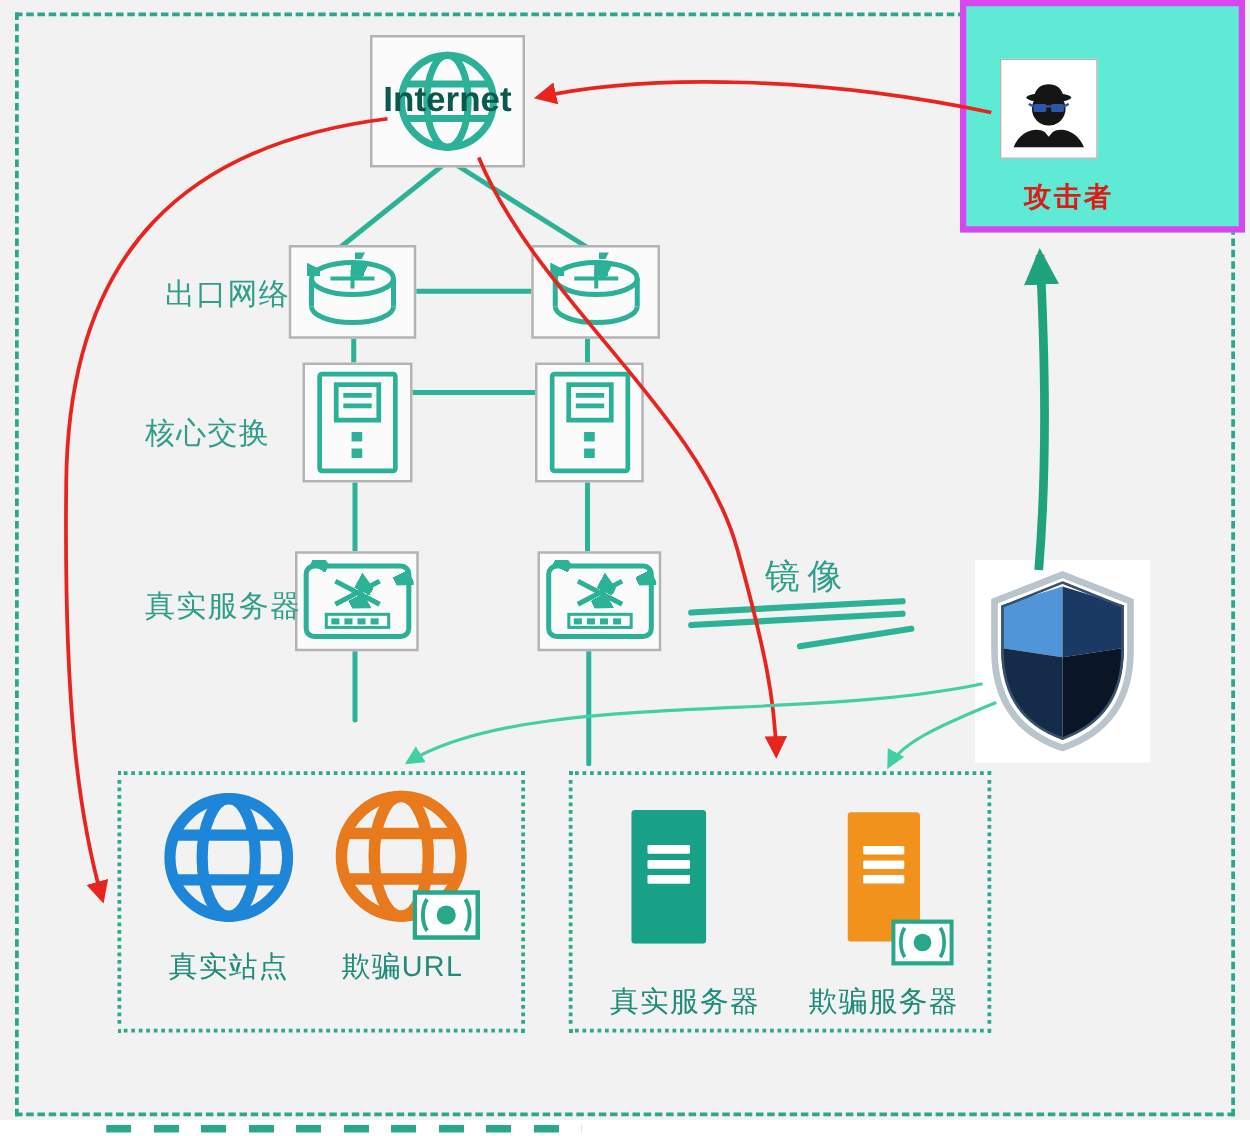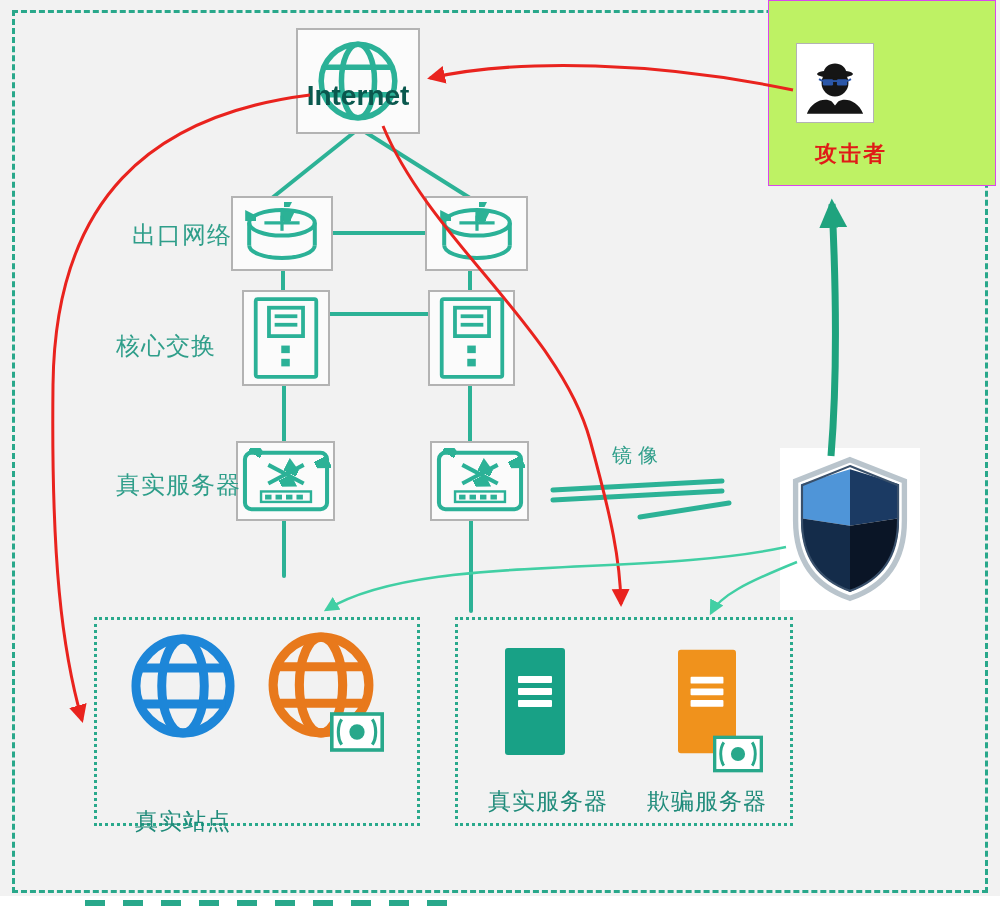--- a/index.html
+++ b/index.html
@@ -6,28 +6,28 @@
   html,body { background:#ffffff; font-family:"Liberation Sans","DejaVu Sans",sans-serif; }
   .canvas { position:relative; width:1000px; height:909px; background:#f2f2f2; overflow:hidden; }
   .frame { position:absolute; left:12px; top:10px; right:12px; bottom:16px;
            border:3px dashed #29a88b; pointer-events:none; }
   .bottom-strip { position:absolute; left:0; right:0; bottom:0; height:13px; background:#ffffff; }
   .bottom-dashes { position:absolute; left:85px; bottom:3px; width:380px; height:6px;
            background:repeating-linear-gradient(90deg,#29a88b 0 20px,transparent 20px 38px); }
   svg.layer { position:absolute; left:0; top:0; pointer-events:none; }
   .node { position:absolute; display:flex; align-items:center; justify-content:center; }
   .boxed { background:#fbfbfb; border:2px solid #b3b3b3; }
-  .panel { background:#bef264; border:1px solid #d946ef; }
+  .panel { background:#5eead4; border:5px solid #d946ef; }
   .dotted-box { position:absolute; border:3px dotted #2aa98c; }
   .lbl { position:absolute; white-space:nowrap; }
   .lbl-teal { color:#2f9e8a; font-size:24px; letter-spacing:1px; }
   .lbl-dark { color:#1f8b7a; font-size:23px; letter-spacing:1px; }
   .lbl-internet { color:#0a584e; font-size:28px; font-weight:bold; text-align:center; }
   .lbl-attacker { color:#e01b17; font-size:22px; font-weight:bold; text-align:center; letter-spacing:2px; }
-  .lbl-mirror { color:#2f9e8a; font-size:20px; letter-spacing:6px; }
+  .lbl-mirror { color:#2f9e8a; font-size:28px; letter-spacing:6px; }
   .center { text-align:center; }
 </style>
 </head>
 <body>
 
 <div class="canvas">
 
   <svg width="0" height="0" style="position:absolute">
     <defs>
       <marker id="ta" markerWidth="3.4" markerHeight="3.4" refX="6" refY="4" orient="auto">
@@ -70,21 +70,21 @@
   <div class="node boxed" style="left:296px;top:28px;width:124px;height:106px;">
     <svg width="92" height="92" viewBox="0 0 100 100">
       <g fill="none" stroke="#2bb197" stroke-width="6">
         <circle cx="50" cy="50" r="40"></circle>
         <ellipse cx="50" cy="50" rx="18" ry="40"></ellipse>
         <line x1="14" y1="35" x2="86" y2="35"></line>
         <line x1="14" y1="65" x2="86" y2="65"></line>
       </g>
     </svg>
   </div>
-  <div class="lbl lbl-internet" style="left:288px;top:80px;width:140px;">Internet</div>
+  <div class="lbl lbl-internet" style="left:288px;top:64px;width:140px;">Internet</div>
 
   <div class="node panel" style="left:768px;top:0;width:228px;height:186px;display:block;">
     <div class="node boxed" style="left:27px;top:42px;width:78px;height:80px;background:#ffffff;border-width:1px;">
       <svg width="64" height="68" viewBox="0 0 100 100">
         <path d="M6,98 C14,78 34,72 45,79 L50,85 L55,79 C66,72 86,78 94,98 Z" fill="#151515"></path>
         <circle cx="50" cy="50" r="21" fill="#151515"></circle>
         <rect x="31" y="44" width="16" height="10" rx="2" fill="#2b57a8"></rect>
         <rect x="53" y="44" width="16" height="10" rx="2" fill="#2b57a8"></rect>
         <line x1="46" y1="47" x2="54" y2="47" stroke="#2b57a8" stroke-width="3"></line>
         <line x1="31" y1="47" x2="25" y2="44" stroke="#2b57a8" stroke-width="3"></line>
@@ -221,21 +221,22 @@
     </svg>
   </div>
   <div class="node" style="left:330px;top:712px;width:54px;height:40px;">
     <svg width="54" height="40" viewBox="0 0 60 44">
       <rect x="2" y="2" width="56" height="40" fill="#ffffff" stroke="#28a88b" stroke-width="4"></rect>
       <circle cx="30" cy="22" r="8.5" fill="#28a88b"></circle>
       <path d="M13,8 C8,15 8,29 13,36" fill="none" stroke="#28a88b" stroke-width="3.5"></path>
       <path d="M47,8 C52,15 52,29 47,36" fill="none" stroke="#28a88b" stroke-width="3.5"></path>
     </svg>
   </div>
-  <div class="lbl lbl-dark center" style="left:127px;top:758px;width:112px;margin-top:48px;">真实站点</div>
+  <div class="lbl lbl-dark center" style="left:127px;top:758px;width:112px;">真实站点</div>
+  <div class="lbl lbl-dark center" style="left:262px;top:758px;width:120px;">欺骗URL</div>
 
   <div class="dotted-box" style="left:455px;top:617px;width:338px;height:209px;"></div>
   <div class="node" style="left:505px;top:648px;width:60px;height:107px;">
     <svg width="60" height="107" viewBox="0 0 60 107">
       <rect x="0" y="0" width="60" height="107" rx="3" fill="#18a186"></rect>
       <g fill="#ffffff">
         <rect x="13" y="28" width="34" height="7" rx="1"></rect>
         <rect x="13" y="40" width="34" height="7" rx="1"></rect>
         <rect x="13" y="52" width="34" height="7" rx="1"></rect>
       </g>

